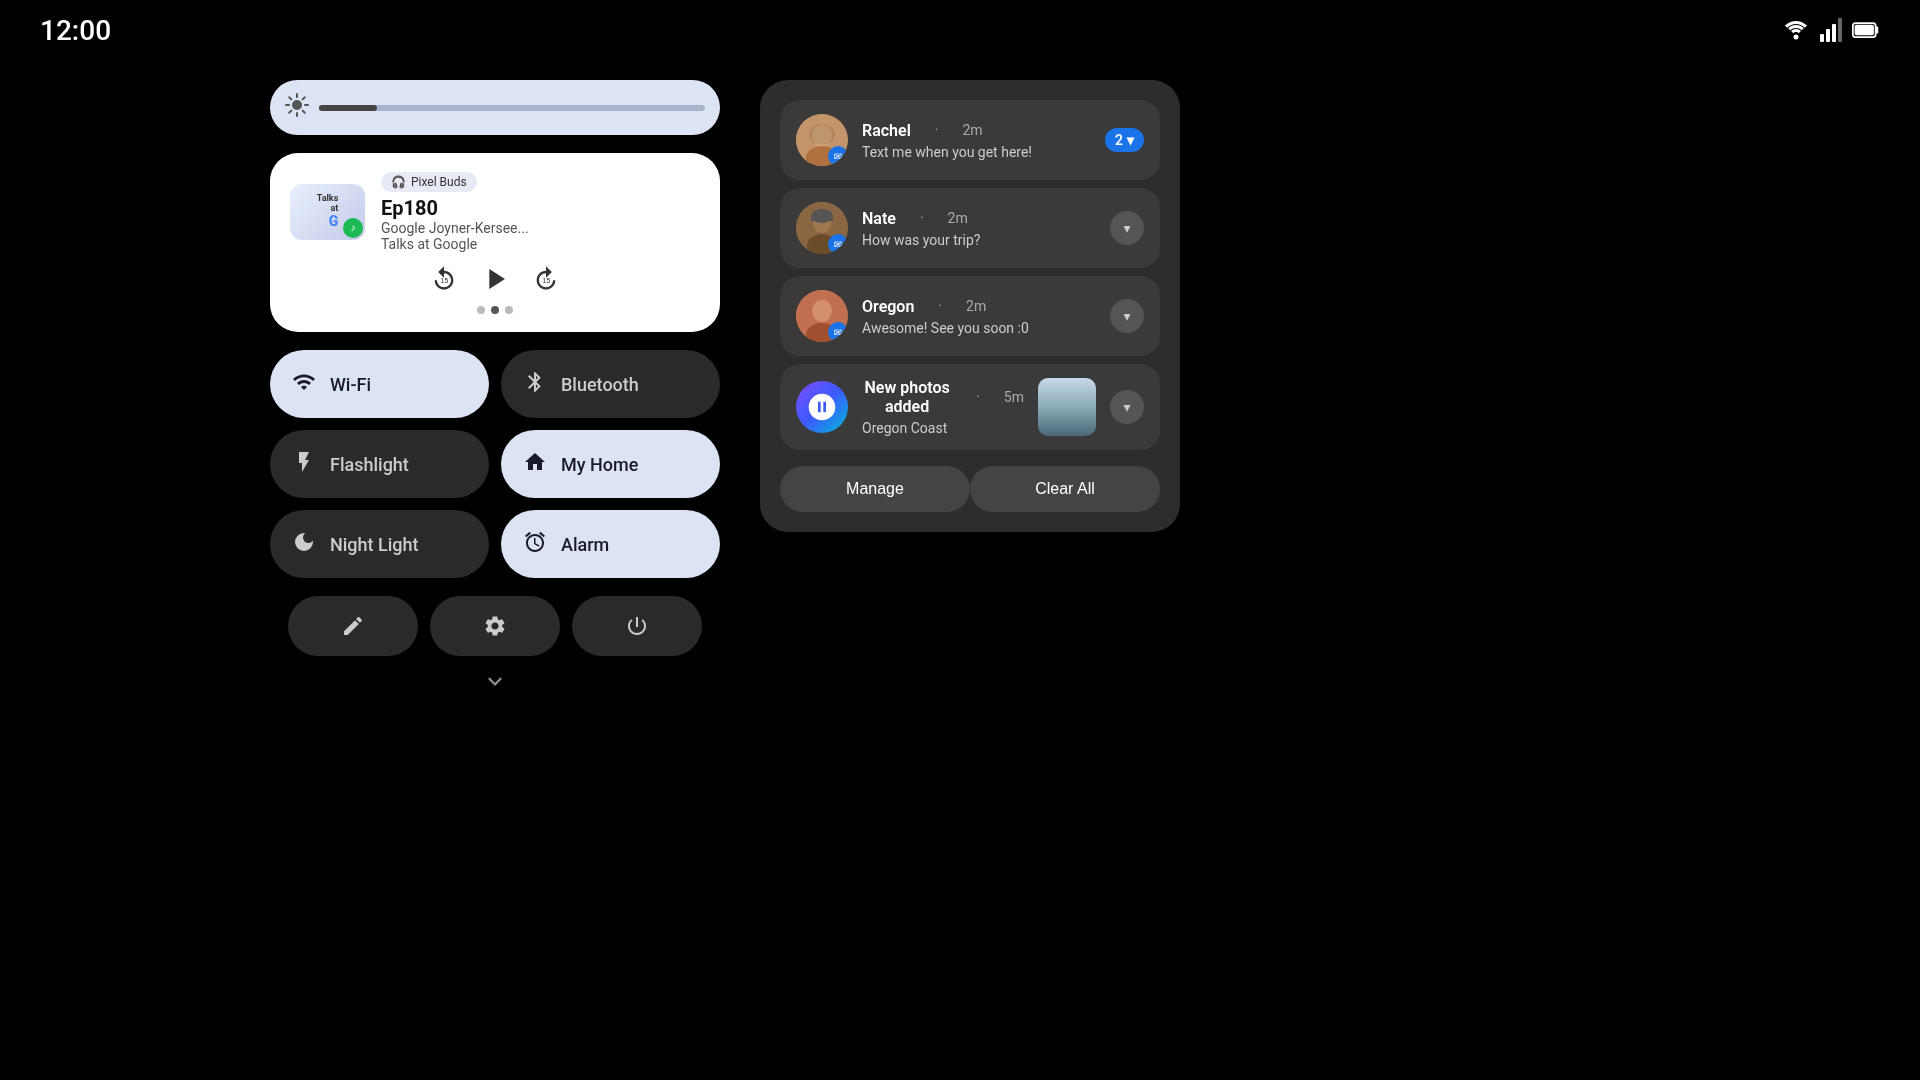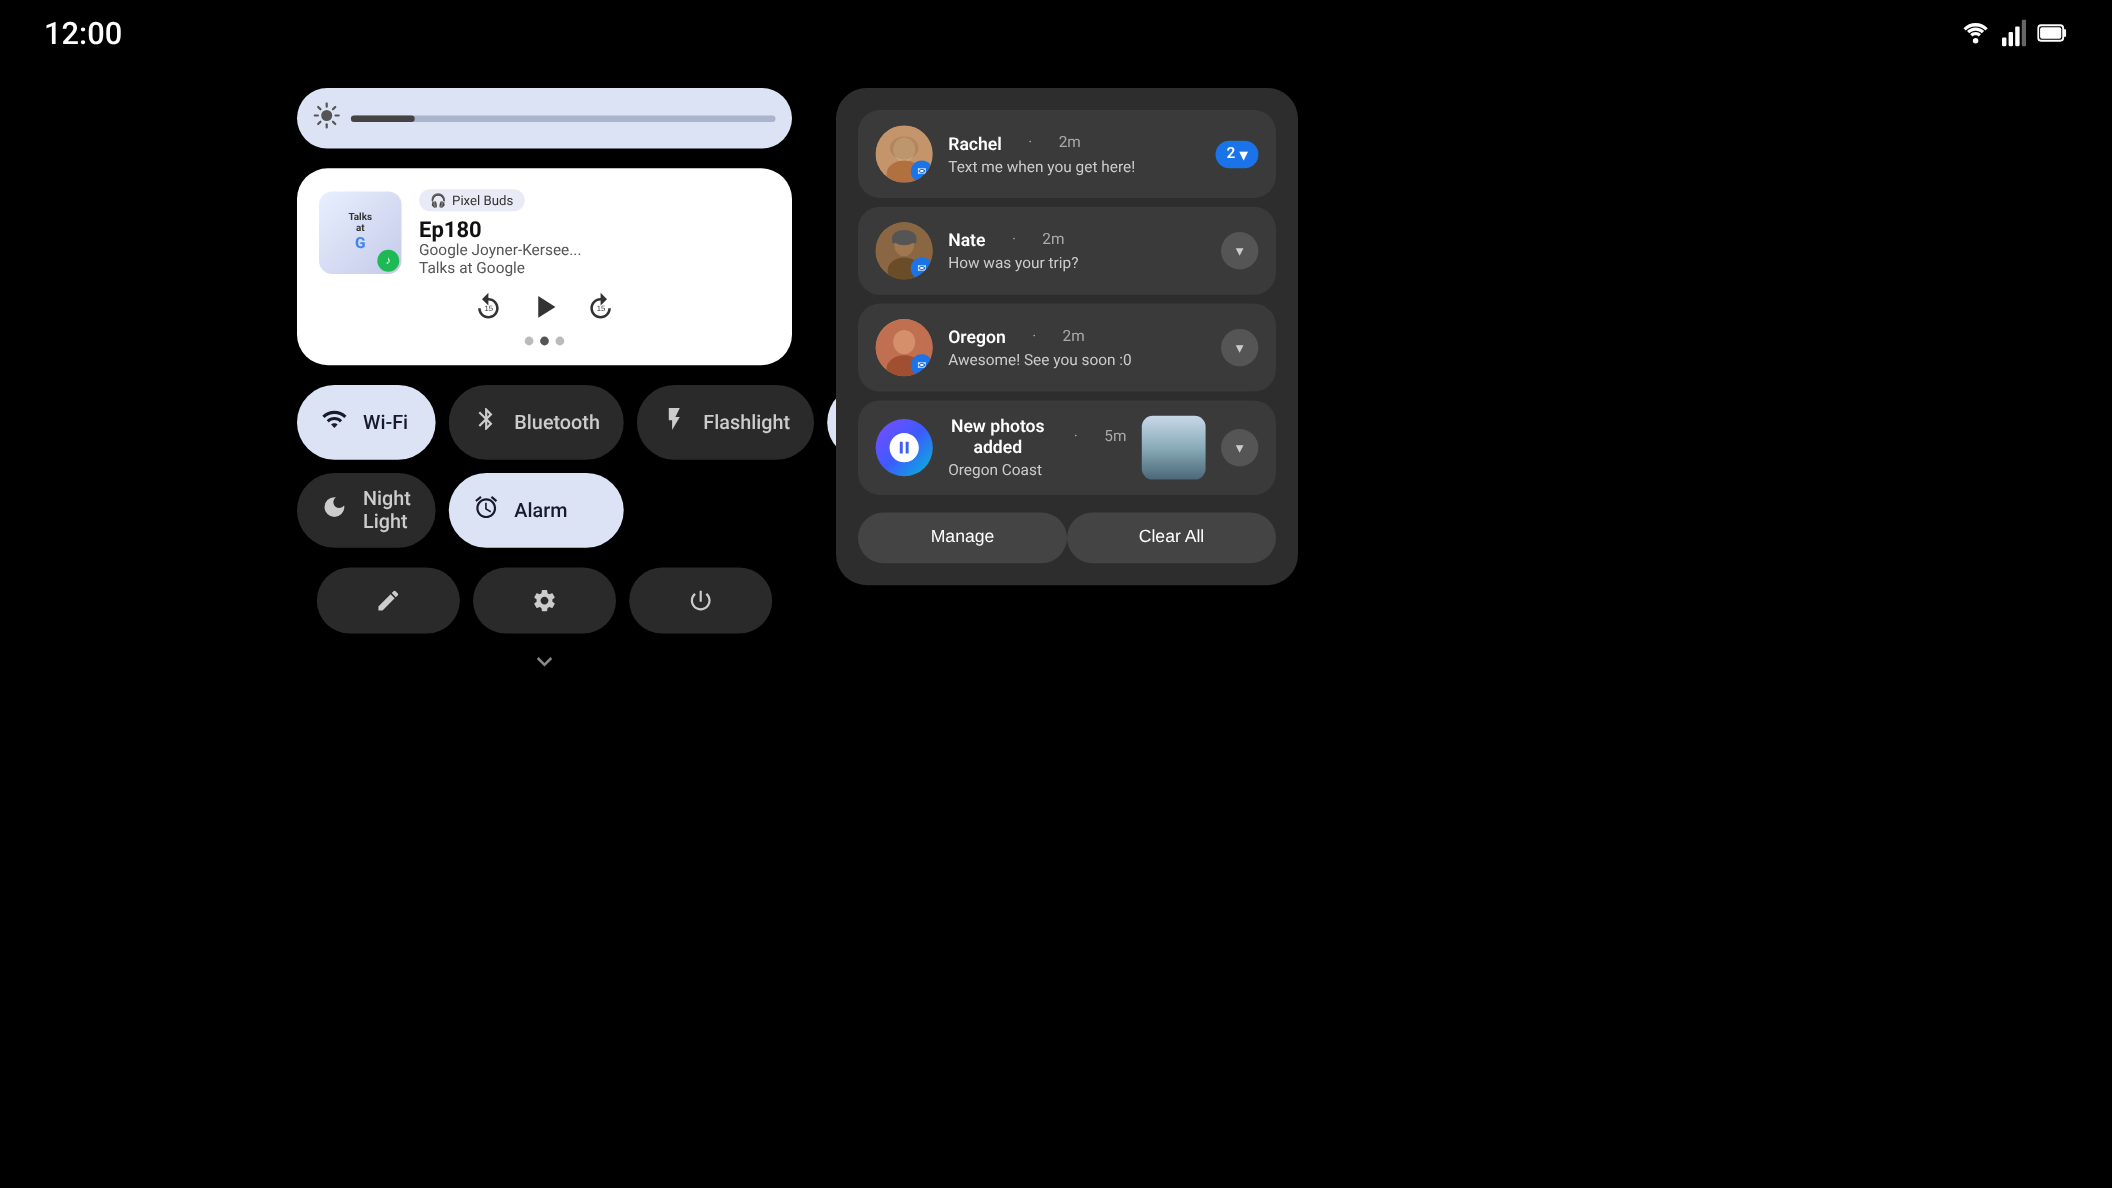--- a/index.html
+++ b/index.html
@@ -81,29 +81,29 @@
       flex-direction: column;
       gap: 10px;
     }
     .media-top {
       display: flex;
       align-items: center;
       gap: 16px;
     }
     .media-art {
       width: 75px;
-      height: 75px;
+      height: 56px;
       background: linear-gradient(135deg, #e8f0fe 0%, #c5cae9 100%);
       border-radius: 12px;
       display: flex;
       align-items: center;
       justify-content: center;
       font-size: 11px;
       color: #333;
-      text-align: center;
+      text-align: right;
       font-weight: 600;
       flex-shrink: 0;
       position: relative;
     }
     .spotify-badge {
       position: absolute;
       bottom: 2px;
       right: 2px;
       width: 20px;
       height: 20px;
@@ -172,40 +172,39 @@
       border-radius: 50%;
       background: #bbb;
     }
     .dot.active {
       background: #555;
     }
 
     
     .tiles-grid {
       display: grid;
-      grid-template-columns: 1fr 1fr 1fr 1fr;
+      grid-template-columns: 1fr 1fr;
       gap: 12px;
     }
     .tile {
       border-radius: 50px;
       height: 68px;
       display: flex;
       align-items: center;
       padding: 0 22px;
       gap: 14px;
       cursor: pointer;
     }
     .tile-active {
       background: #dce3f5;
       color: #1a1a2e;
     }
     .tile-inactive {
       background: #2a2a2a;
       color: #ccc;
-      justify-content: space-between;
     }
     .tile-icon {
       font-size: 22px;
     }
     .tile-label {
       font-size: 18px;
       font-weight: 500;
     }
     .tile-gpay {
       background: #2a2a2a;

